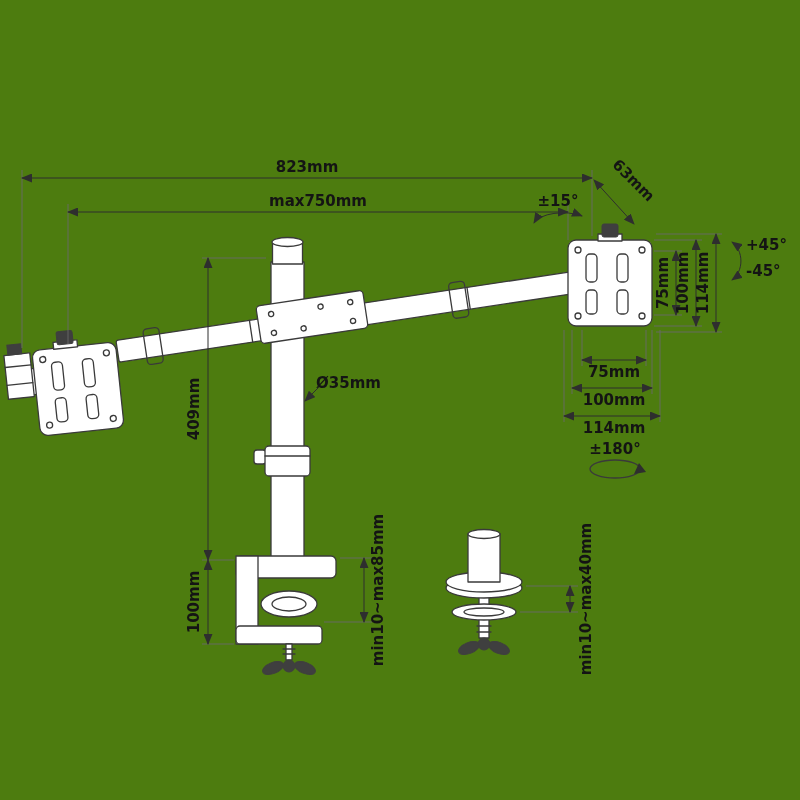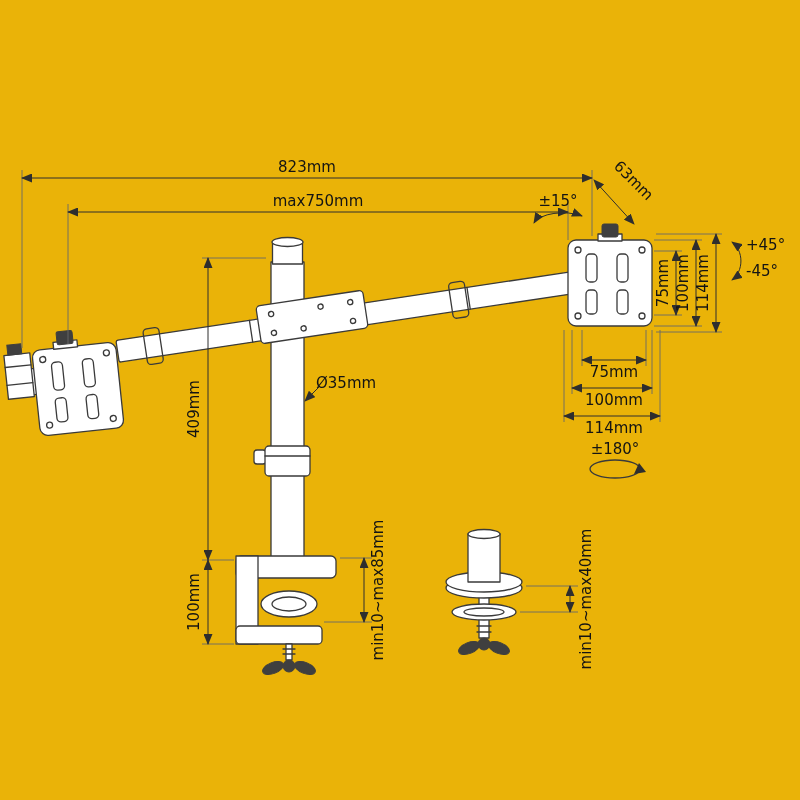--- a/index.html
+++ b/index.html
@@ -1,17 +1,17 @@
 <!DOCTYPE html>
 <html><head>
 <meta charset="utf-8">
 <style>
   html,body{margin:0;padding:0;background:#fff;}
-  .stage{width:800px;height:800px;position:relative;background:#eab308;overflow:hidden;
-         font-family:"DejaVu Sans", sans-serif;}
+  .stage{width:800px;height:800px;position:relative;background:#4d7c0f;overflow:hidden;
+         font-family:"DejaVu Sans", sans-serif;font-weight:bold;}
   svg{display:block;}
   svg text{font-family:"DejaVu Sans", sans-serif;font-size:15px;fill:#141414;}
   .st{stroke:#3a3a3a;stroke-width:1.3;fill:none;stroke-linecap:round;stroke-linejoin:round;}
   .fw{fill:#ffffff;stroke:#3a3a3a;stroke-width:1.3;stroke-linejoin:round;}
   .fd{fill:#3f3f3f;stroke:#3f3f3f;stroke-width:1;}
   .dim{stroke:#2e2e2e;stroke-width:1;fill:none;}
   .ext{stroke:#6a6a6a;stroke-width:0.9;fill:none;}
 </style>
 </head>
 <body>

